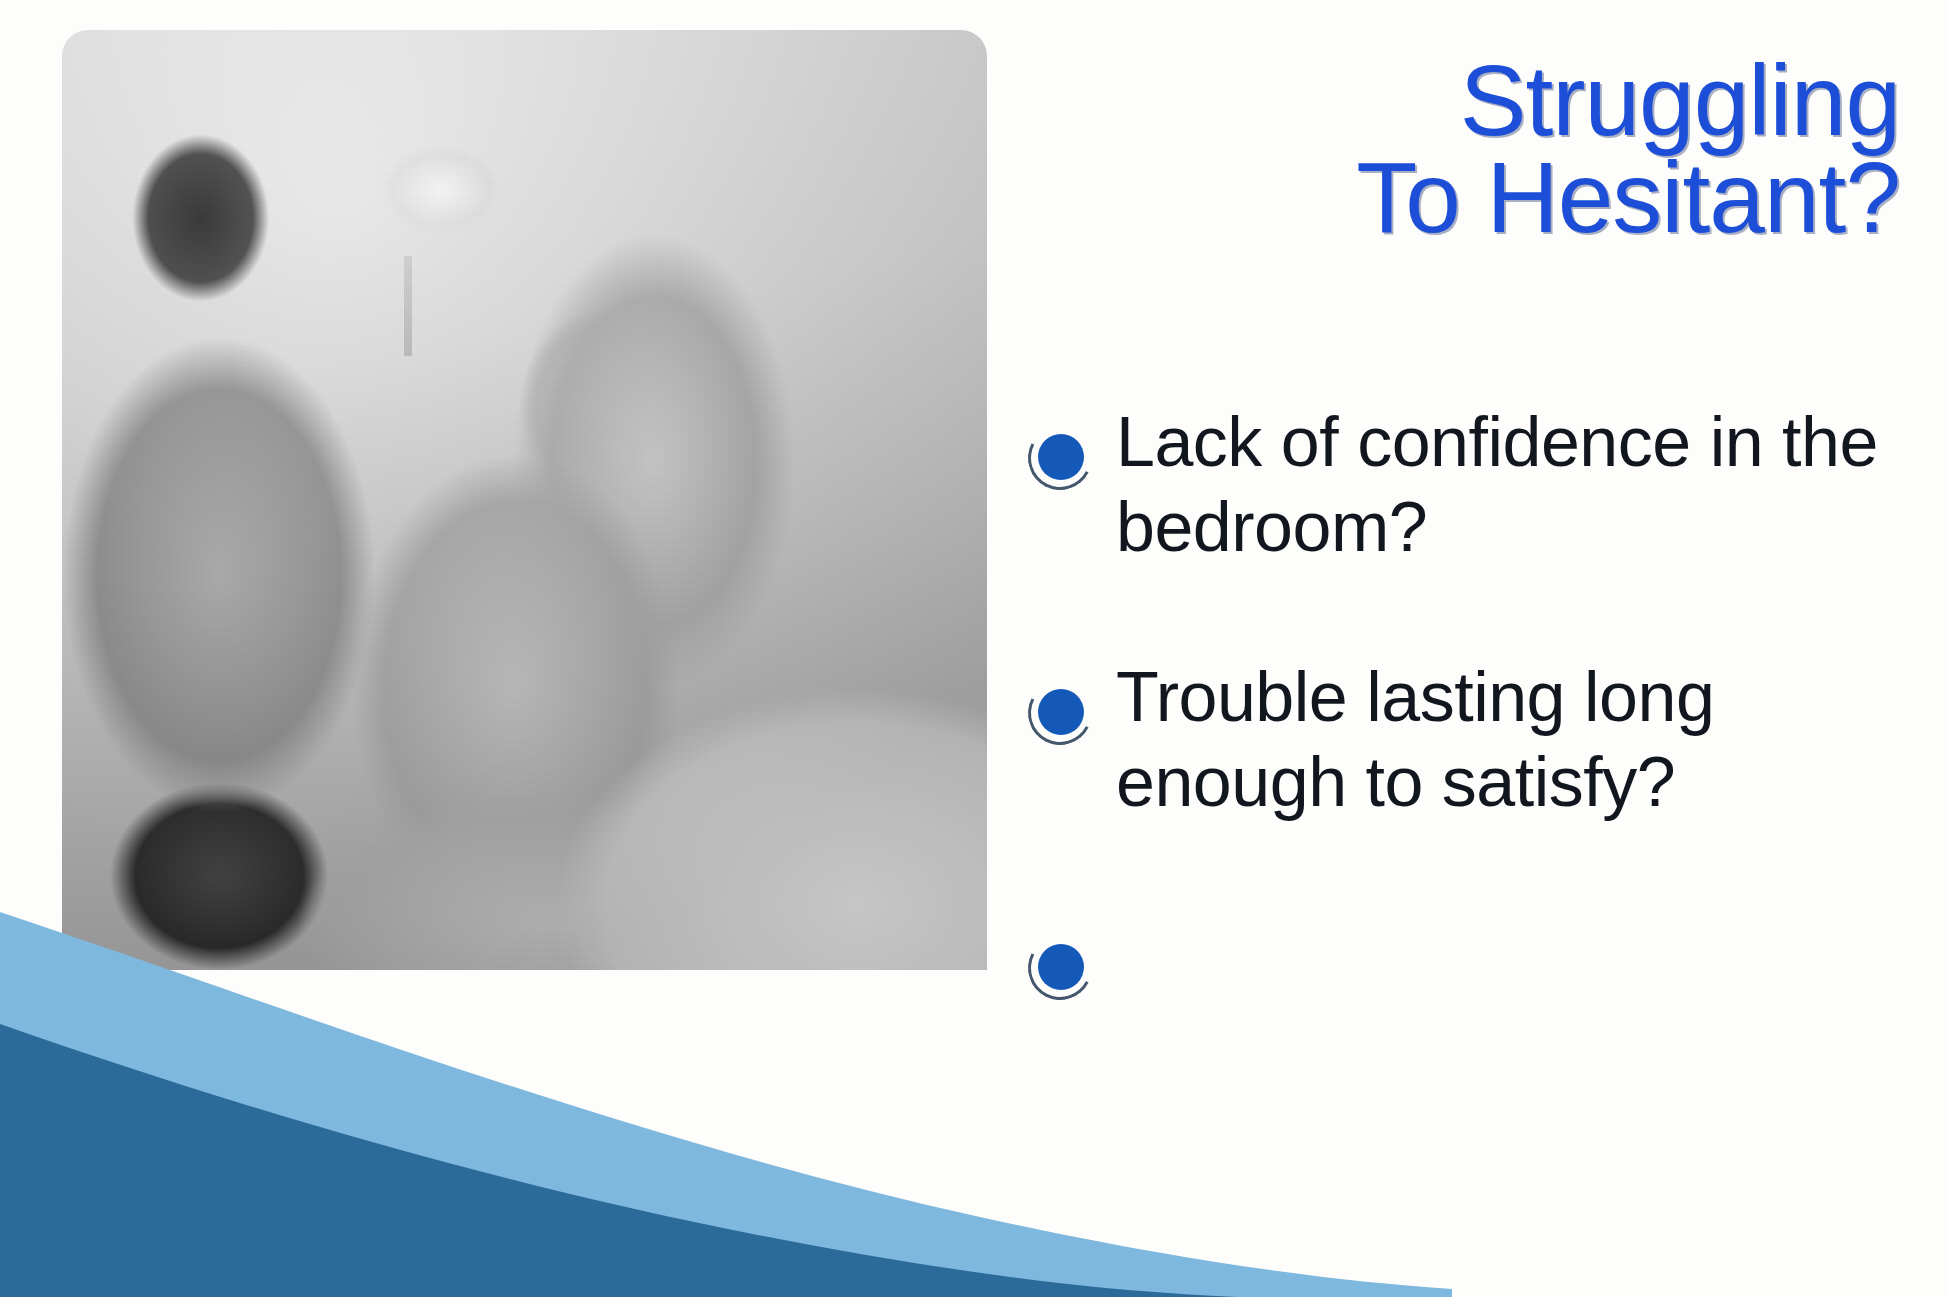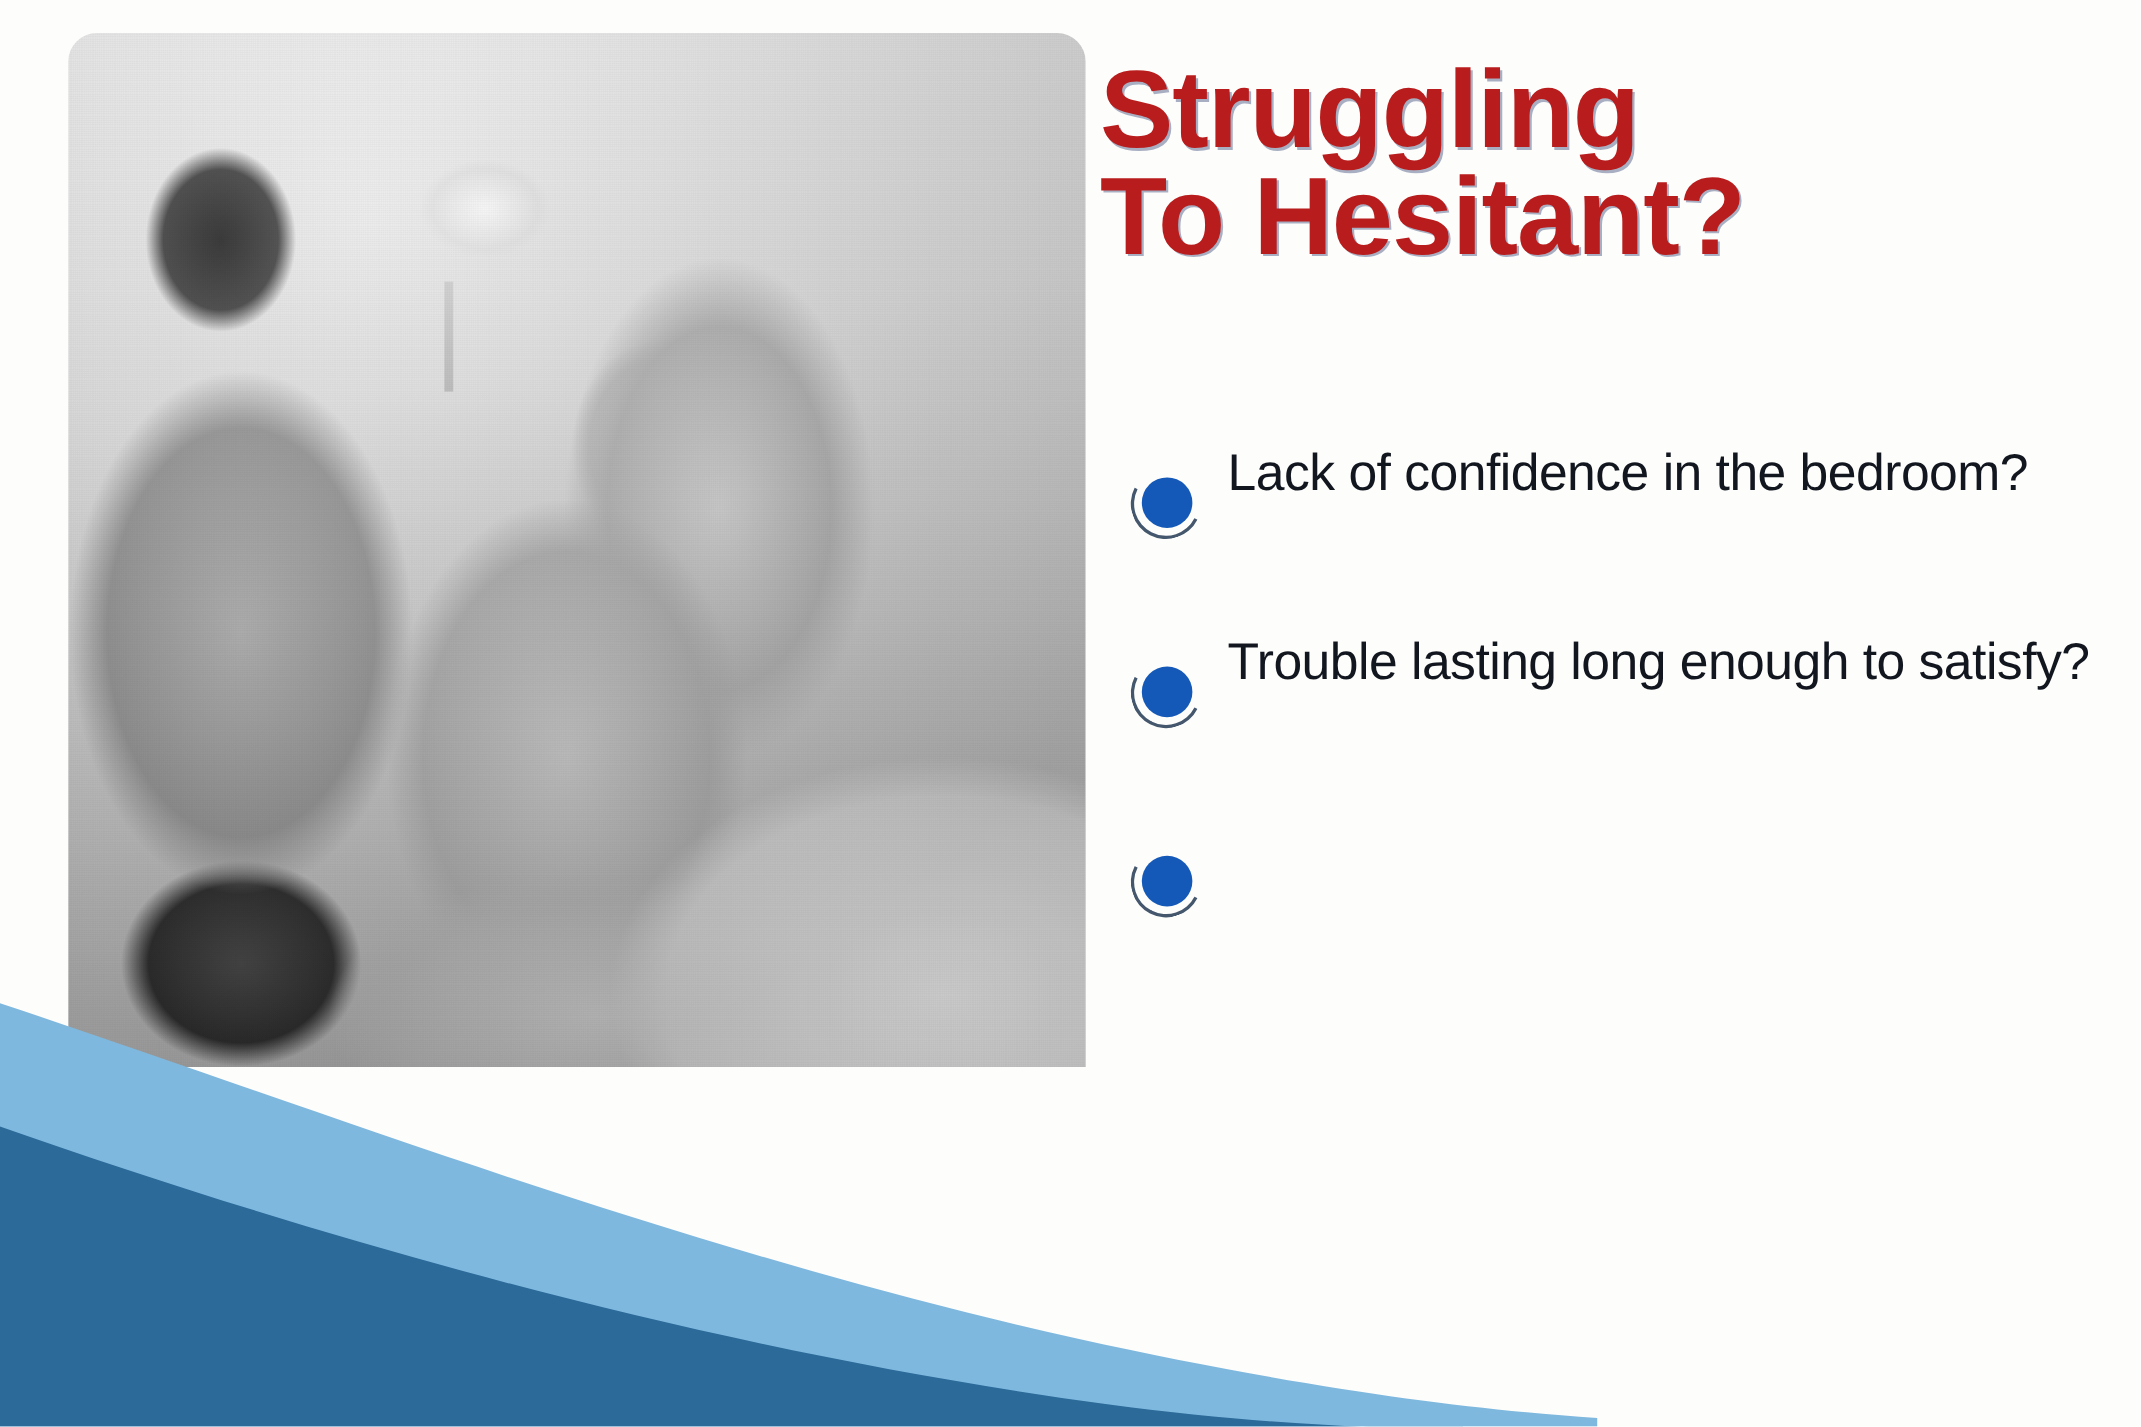--- a/index.html
+++ b/index.html
@@ -97,23 +97,23 @@
     top: 0;
     width: 946px;
     height: 1297px;
   }
 
   .title {
     position: absolute;
     left: 0;
     top: 52px;
     width: 900px;
-    text-align: left;
-    color: #b91c1c;
-    font-weight: 700;
+    text-align: right;
+    color: #1d4ed8;
+    font-weight: 400;
     font-size: 100px;
     line-height: 0.97;
     letter-spacing: -1px;
     text-shadow: 2px 2px 0 rgba(10,28,90,0.35);
   }
   .title .l2 { display: block; }
 
   .bullets {
     position: absolute;
     left: 28px;
@@ -153,21 +153,21 @@
     left: 10px;
     top: 8px;
     width: 46px;
     height: 46px;
     border-radius: 50%;
     background: #1559b8;
   }
 
   .bullet-text {
     color: #12161f;
-    font-size: 47px;
+    font-size: 70px;
     line-height: 1.22;
     font-weight: 400;
     letter-spacing: -0.5px;
     max-width: 800px;
   }
 </style>
 </head>
 <body>
 
 <div class="slide">

